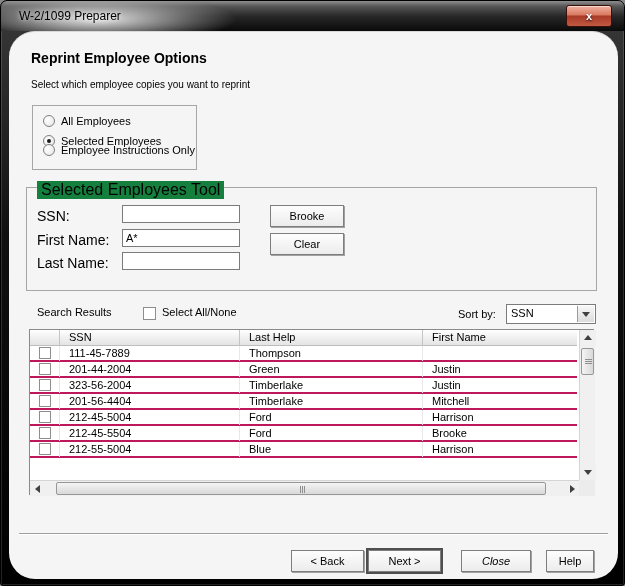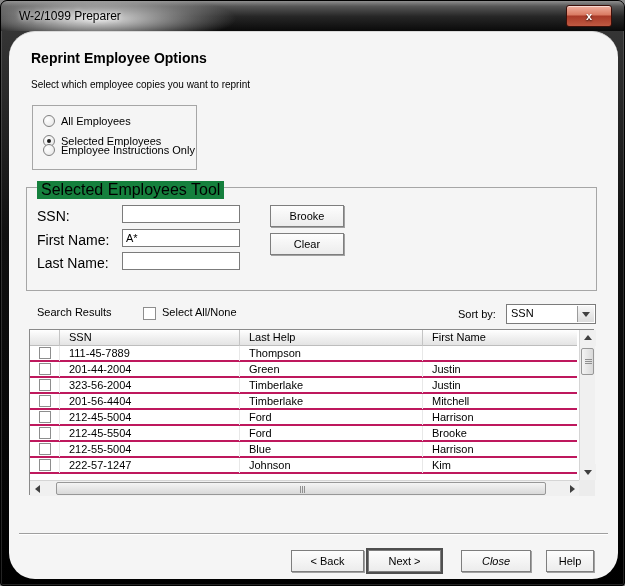--- a/index.html
+++ b/index.html
@@ -261,28 +261,20 @@
           <div class="td first">Brooke</div>
         </div>
         <div class="tr" style="top:96px;">
           <div class="td cb">
               <span class="checkbox row-check"></span>
             </div>
           <div class="td ssn">212-55-5004</div>
           <div class="td last">Blue</div>
           <div class="td first">Harrison</div>
         </div>
-        <div class="tr" style="top:112px;">
-          <div class="td cb">
-              <span class="checkbox row-check"></span>
-            </div>
-          <div class="td ssn">222-57-1247</div>
-          <div class="td last">Johnson</div>
-          <div class="td first">Kim</div>
-        </div>
       </div>
 
       <div class="vscroll">
         <div class="sbtn up">
             <i class="tri-up"></i>
           </div>
         <div class="vthumb">
             <i class="hgrip"></i>
           </div>
         <div class="sbtn down">

